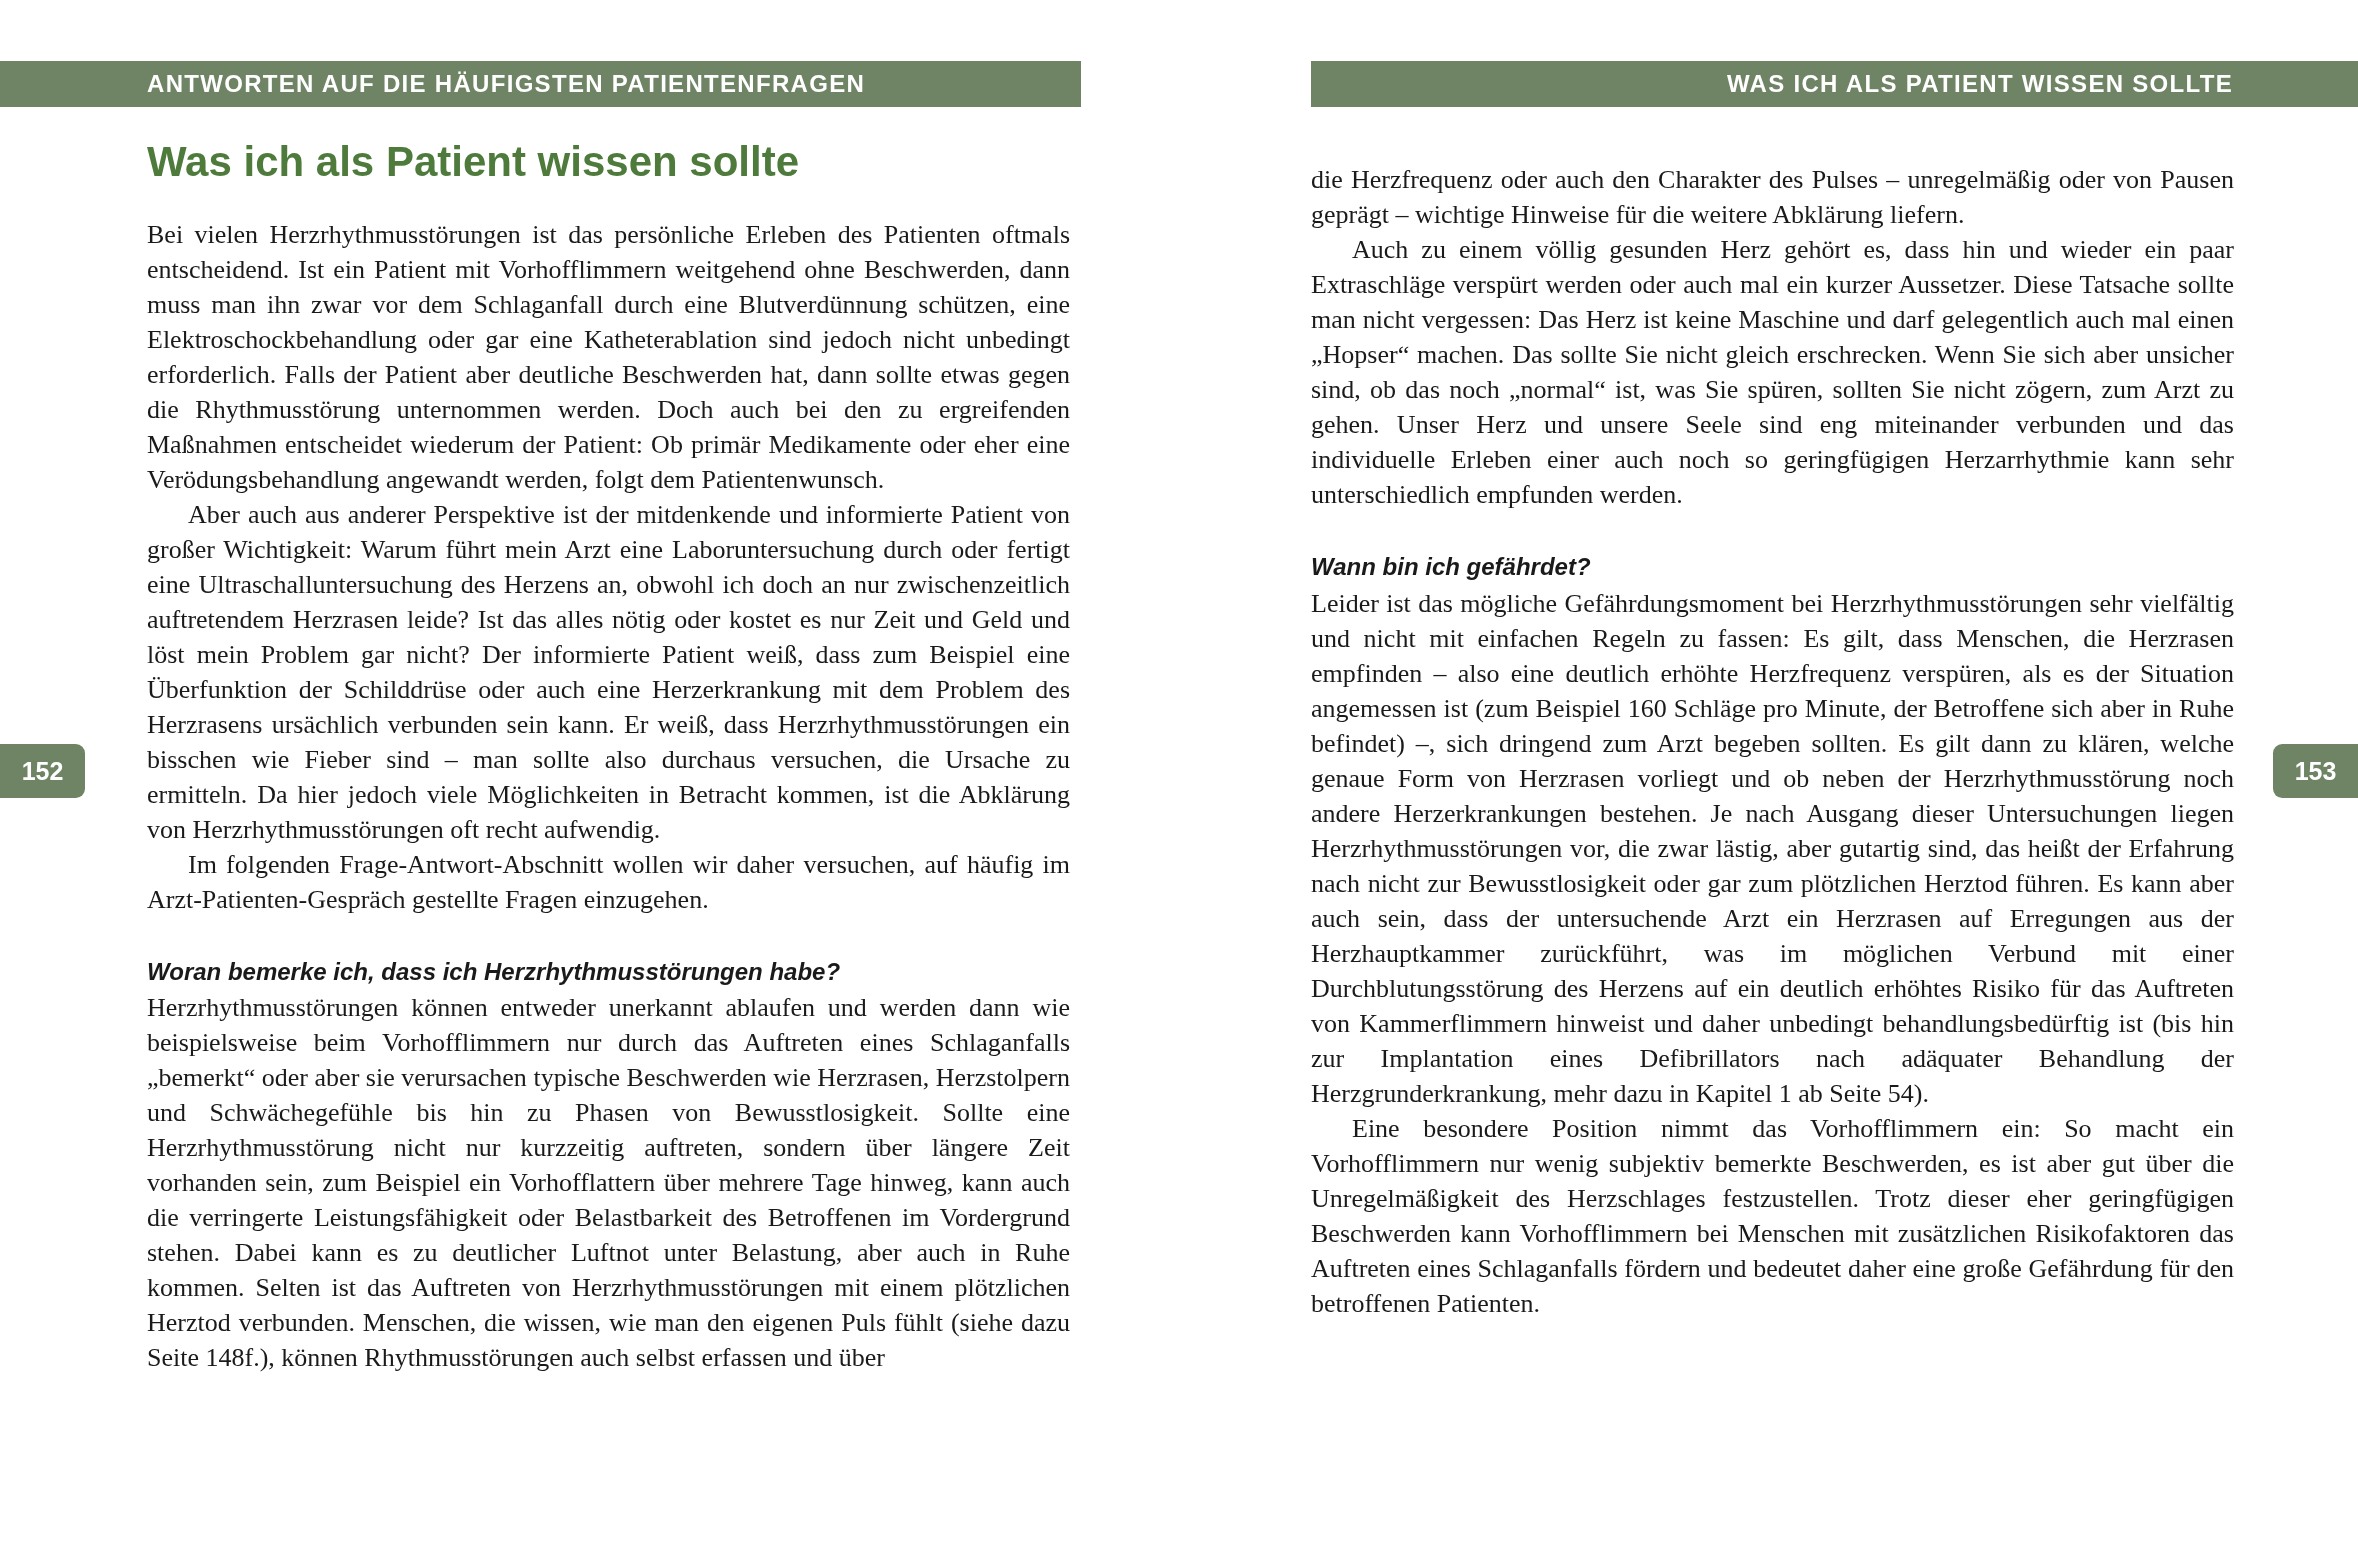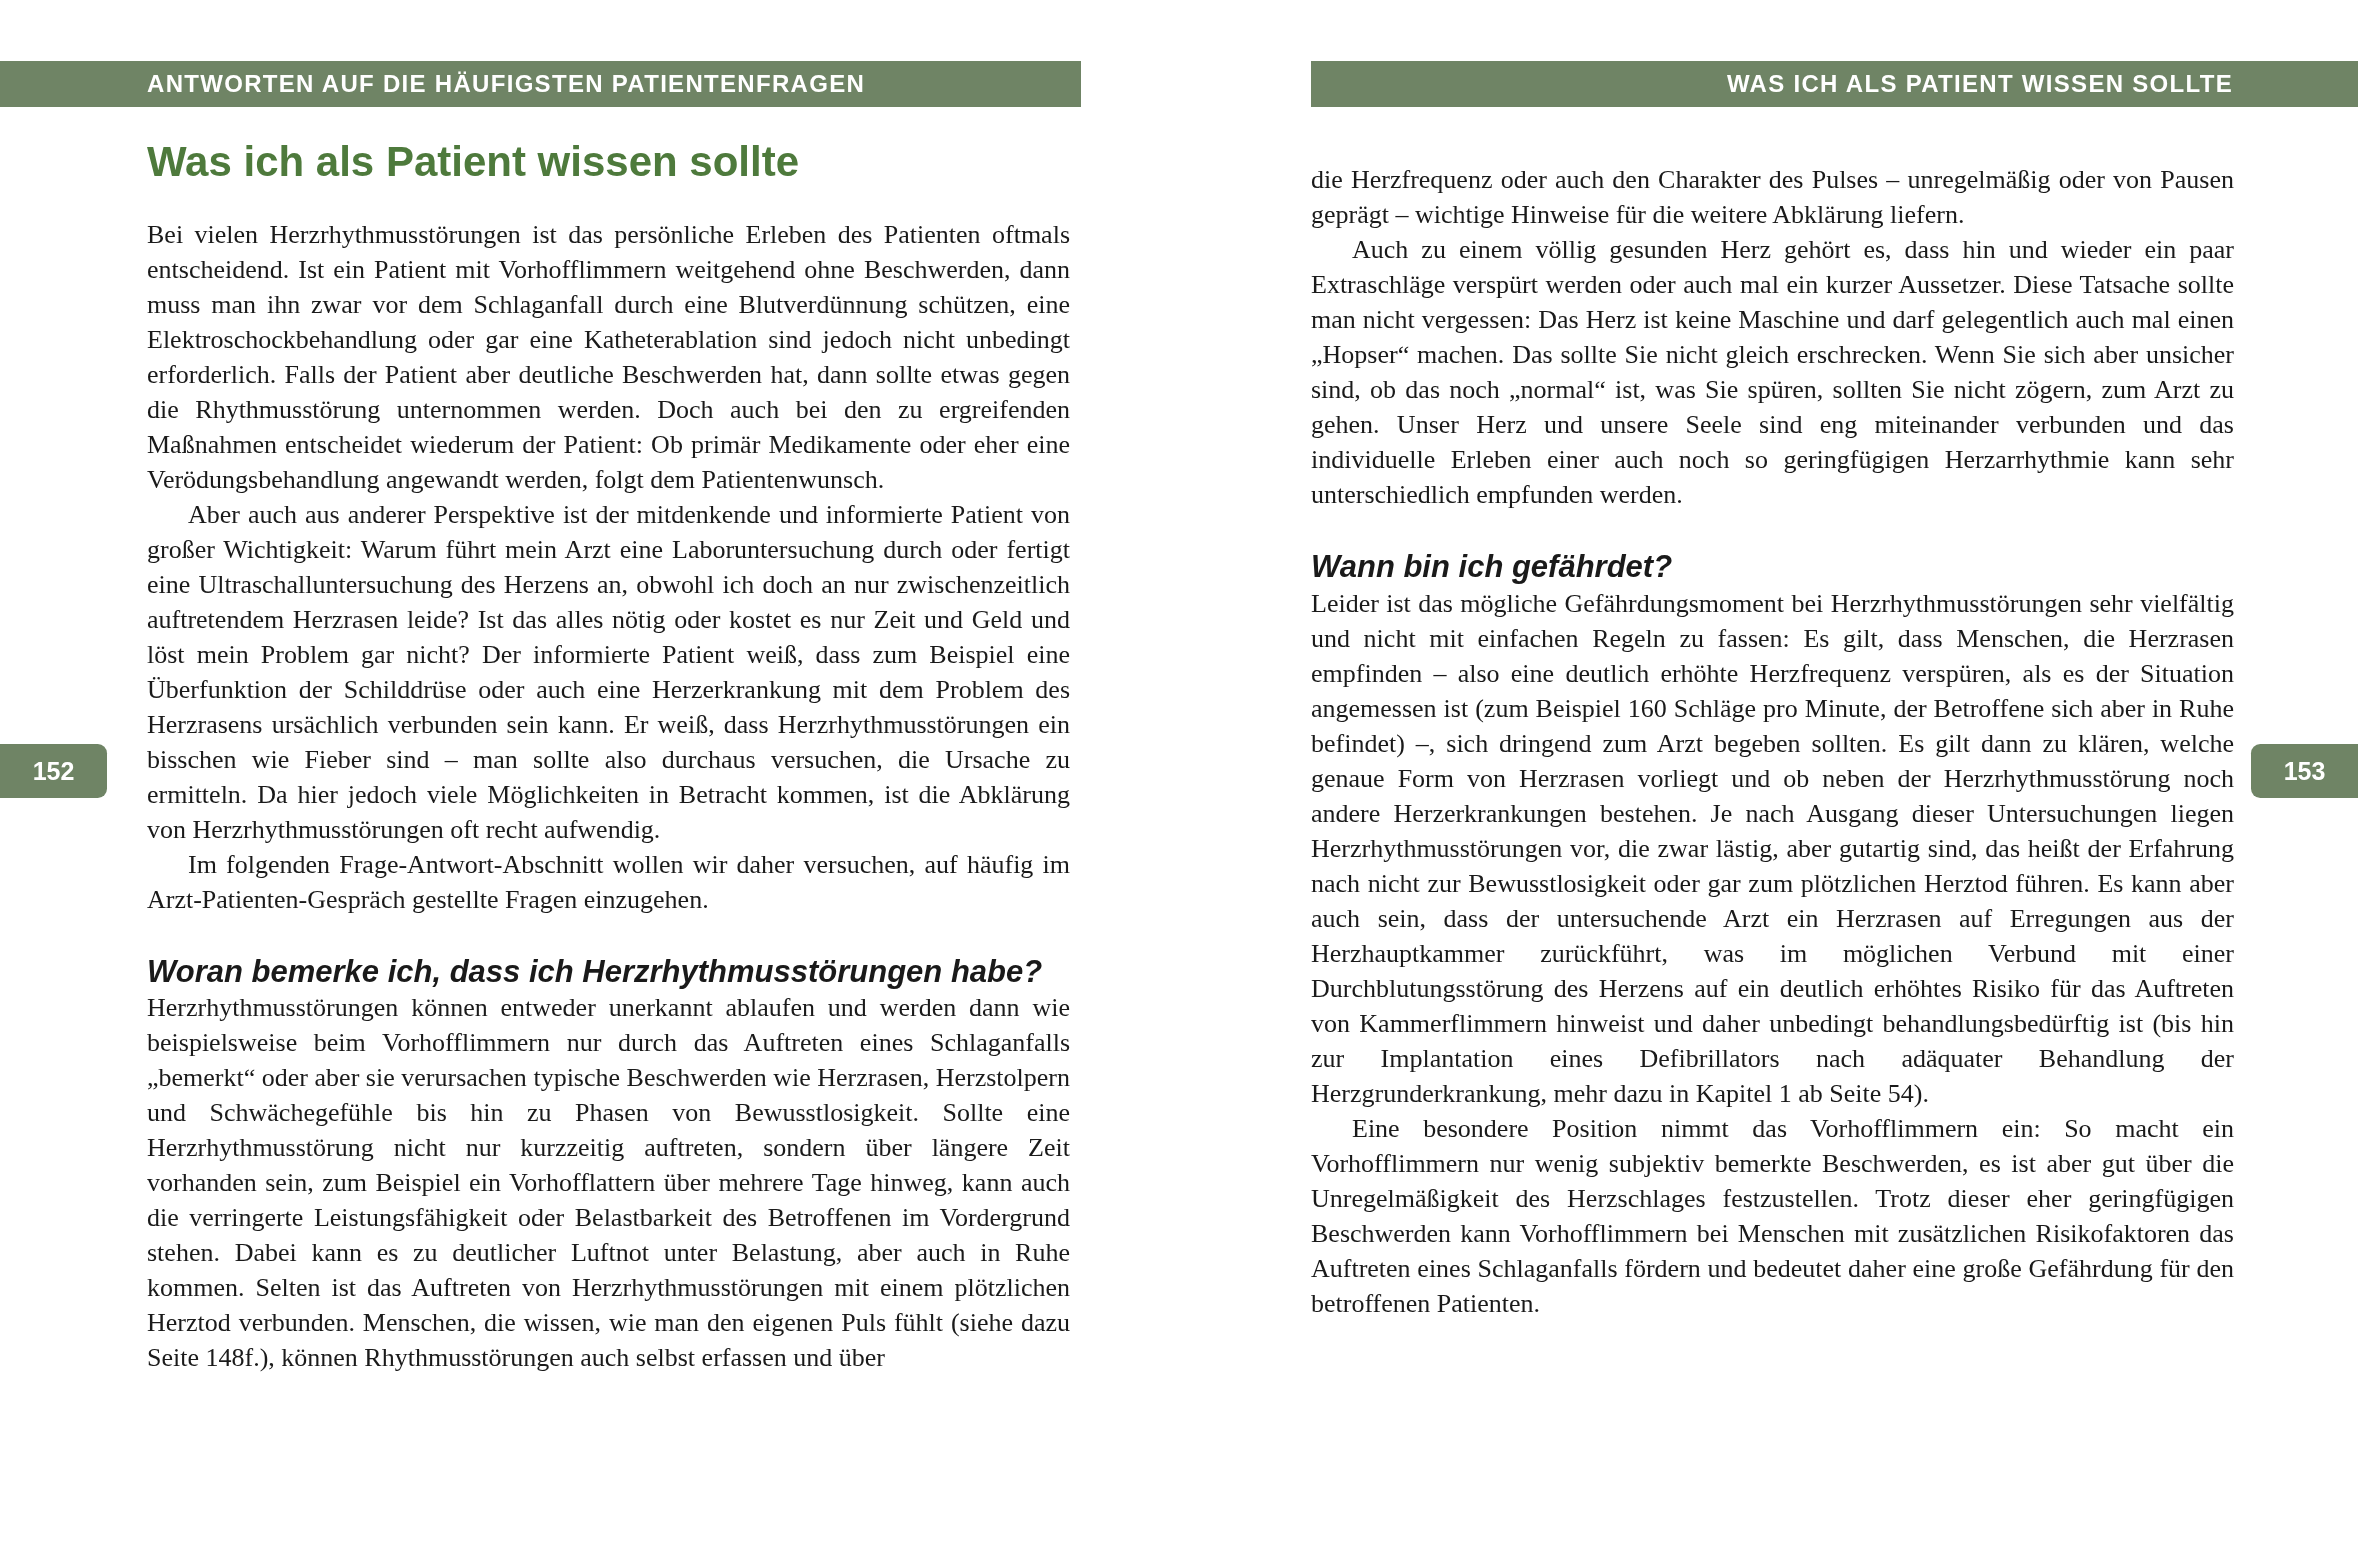--- a/index.html
+++ b/index.html
@@ -59,32 +59,32 @@
     text-align: justify;
     hyphens: auto;
     -webkit-hyphens: auto;
   }
   p.indent { text-indent: 41px; }
 
   .qhead {
     font-family: "Liberation Sans", sans-serif;
     font-weight: bold;
     font-style: italic;
-    font-size: 31px;
+    font-size: 24px;
     line-height: 35px;
     margin-top: 37px;
     margin-bottom: 1.8px;
     text-align: left;
   }
 
   
   .page-tab {
     position: absolute;
     top: 744px;
-    width: 107px;
+    width: 85px;
     height: 54px;
     background: #6f8465;
     color: #ffffff;
     font-family: "Liberation Sans", sans-serif;
     font-weight: bold;
     font-size: 25px;
     display: flex;
     align-items: center;
     justify-content: center;
   }

